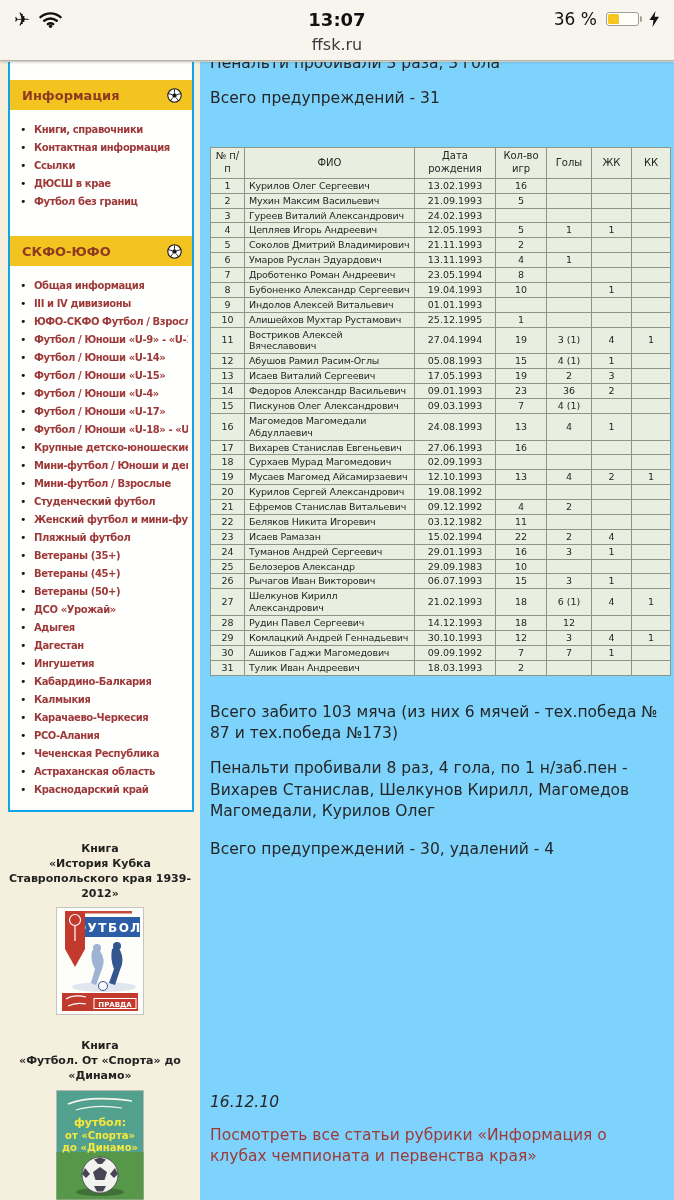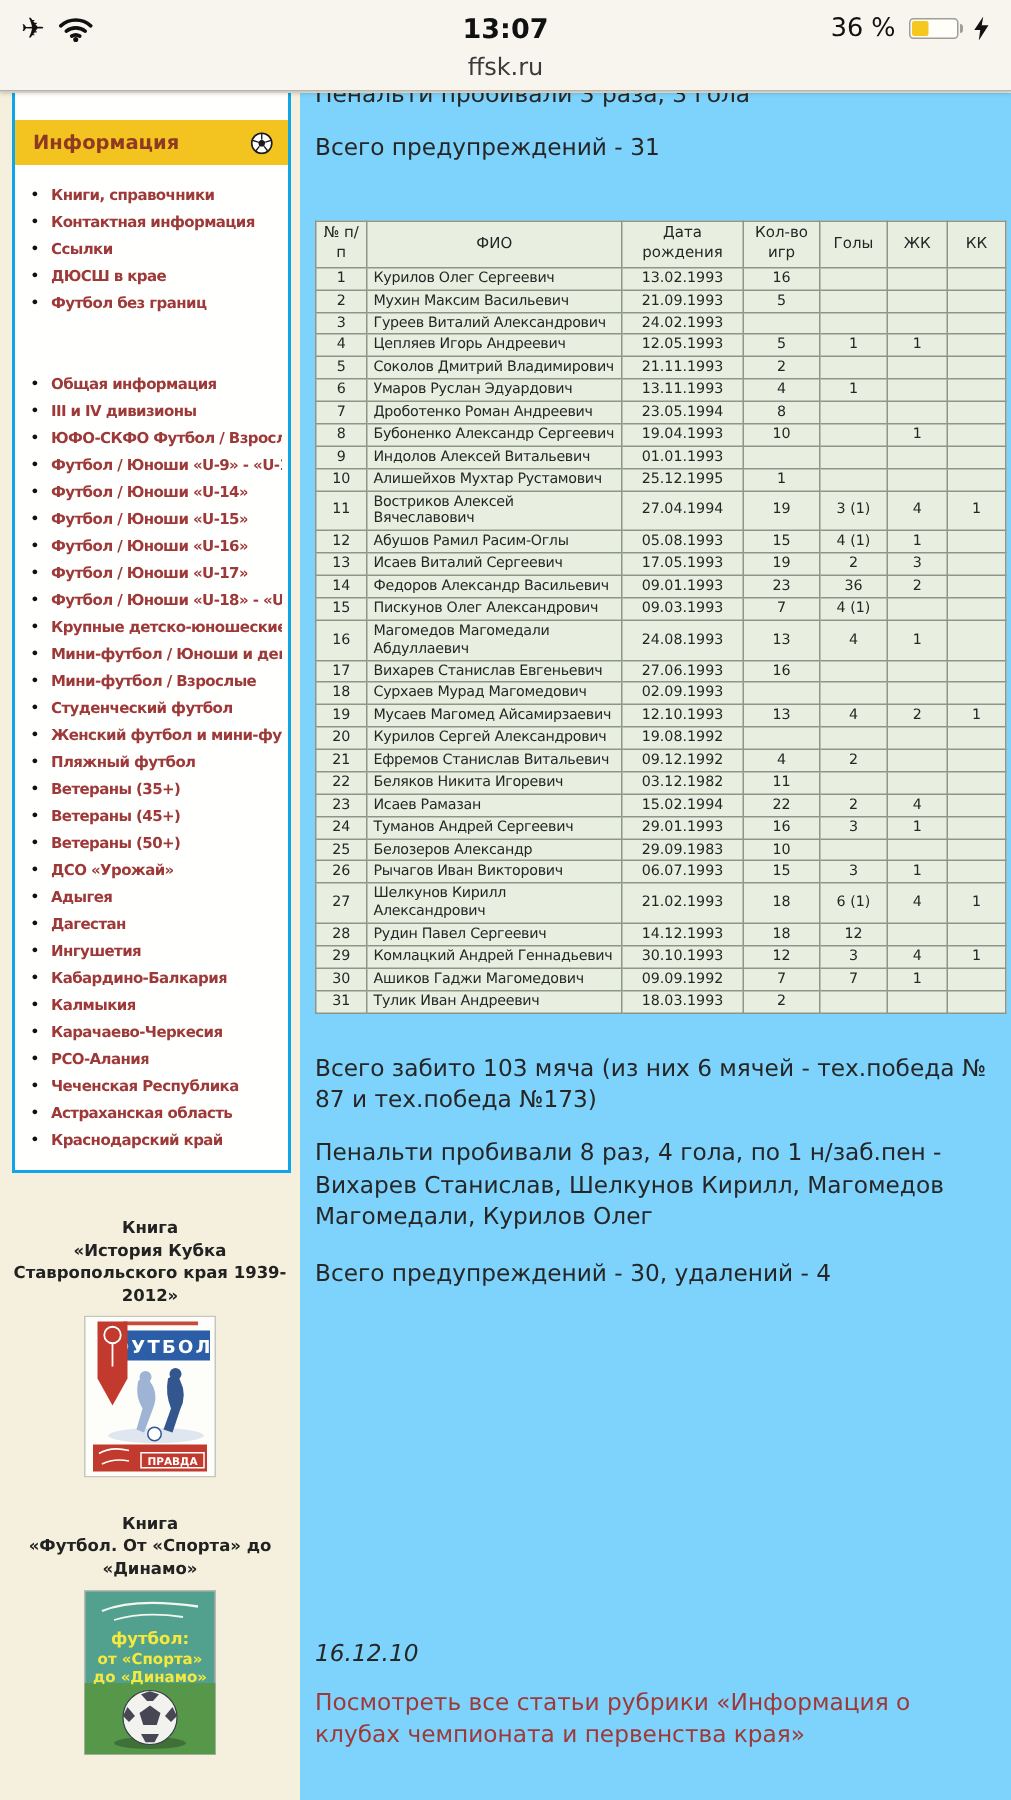--- a/index.html
+++ b/index.html
@@ -113,20 +113,28 @@
             <li class="side-item">
               <span class="bullet">•</span>
               <span class="side-label">ДЮСШ в крае</span>
             </li>
             <li class="side-item">
               <span class="bullet">•</span>
               <span class="side-label">Футбол без границ</span>
             </li>
           </ul>
 
+        <div class="side-header">
+          <span>СКФО-ЮФО</span>
+          <svg width="15" height="15" viewBox="0 0 15 15">
+            <circle cx="7.5" cy="7.5" r="6.7" fill="#fff" stroke="#1a1a1a" stroke-width="1.1"></circle>
+            <polygon points="7.5,4.9 10,6.7 9.1,9.6 5.9,9.6 5,6.7" fill="#1a1a1a"></polygon>
+            <path d="M7.5,4.9 L7.5,1.2 M10,6.7 L13.6,5.6 M9.1,9.6 L11.4,12.5 M5.9,9.6 L3.6,12.5 M5,6.7 L1.4,5.6" stroke="#1a1a1a" stroke-width="0.9" fill="none"></path>
+          </svg>
+        </div>
         <ul class="side-list long">
             <li class="side-item">
               <span class="bullet">•</span>
               <span class="side-label">Общая информация</span>
             </li>
             <li class="side-item">
               <span class="bullet">•</span>
               <span class="side-label">III и IV дивизионы</span>
             </li>
             <li class="side-item">
@@ -140,21 +148,21 @@
             <li class="side-item">
               <span class="bullet">•</span>
               <span class="side-label">Футбол / Юноши «U-14»</span>
             </li>
             <li class="side-item">
               <span class="bullet">•</span>
               <span class="side-label">Футбол / Юноши «U-15»</span>
             </li>
             <li class="side-item">
               <span class="bullet">•</span>
-              <span class="side-label">Футбол / Юноши «U-16»</span>
+              <span class="side-label">Футбол / Юноши «U-4»</span>
             </li>
             <li class="side-item">
               <span class="bullet">•</span>
               <span class="side-label">Футбол / Юноши «U-17»</span>
             </li>
             <li class="side-item">
               <span class="bullet">•</span>
               <span class="side-label">Футбол / Юноши «U-18» - «U-19»</span>
             </li>
             <li class="side-item">

